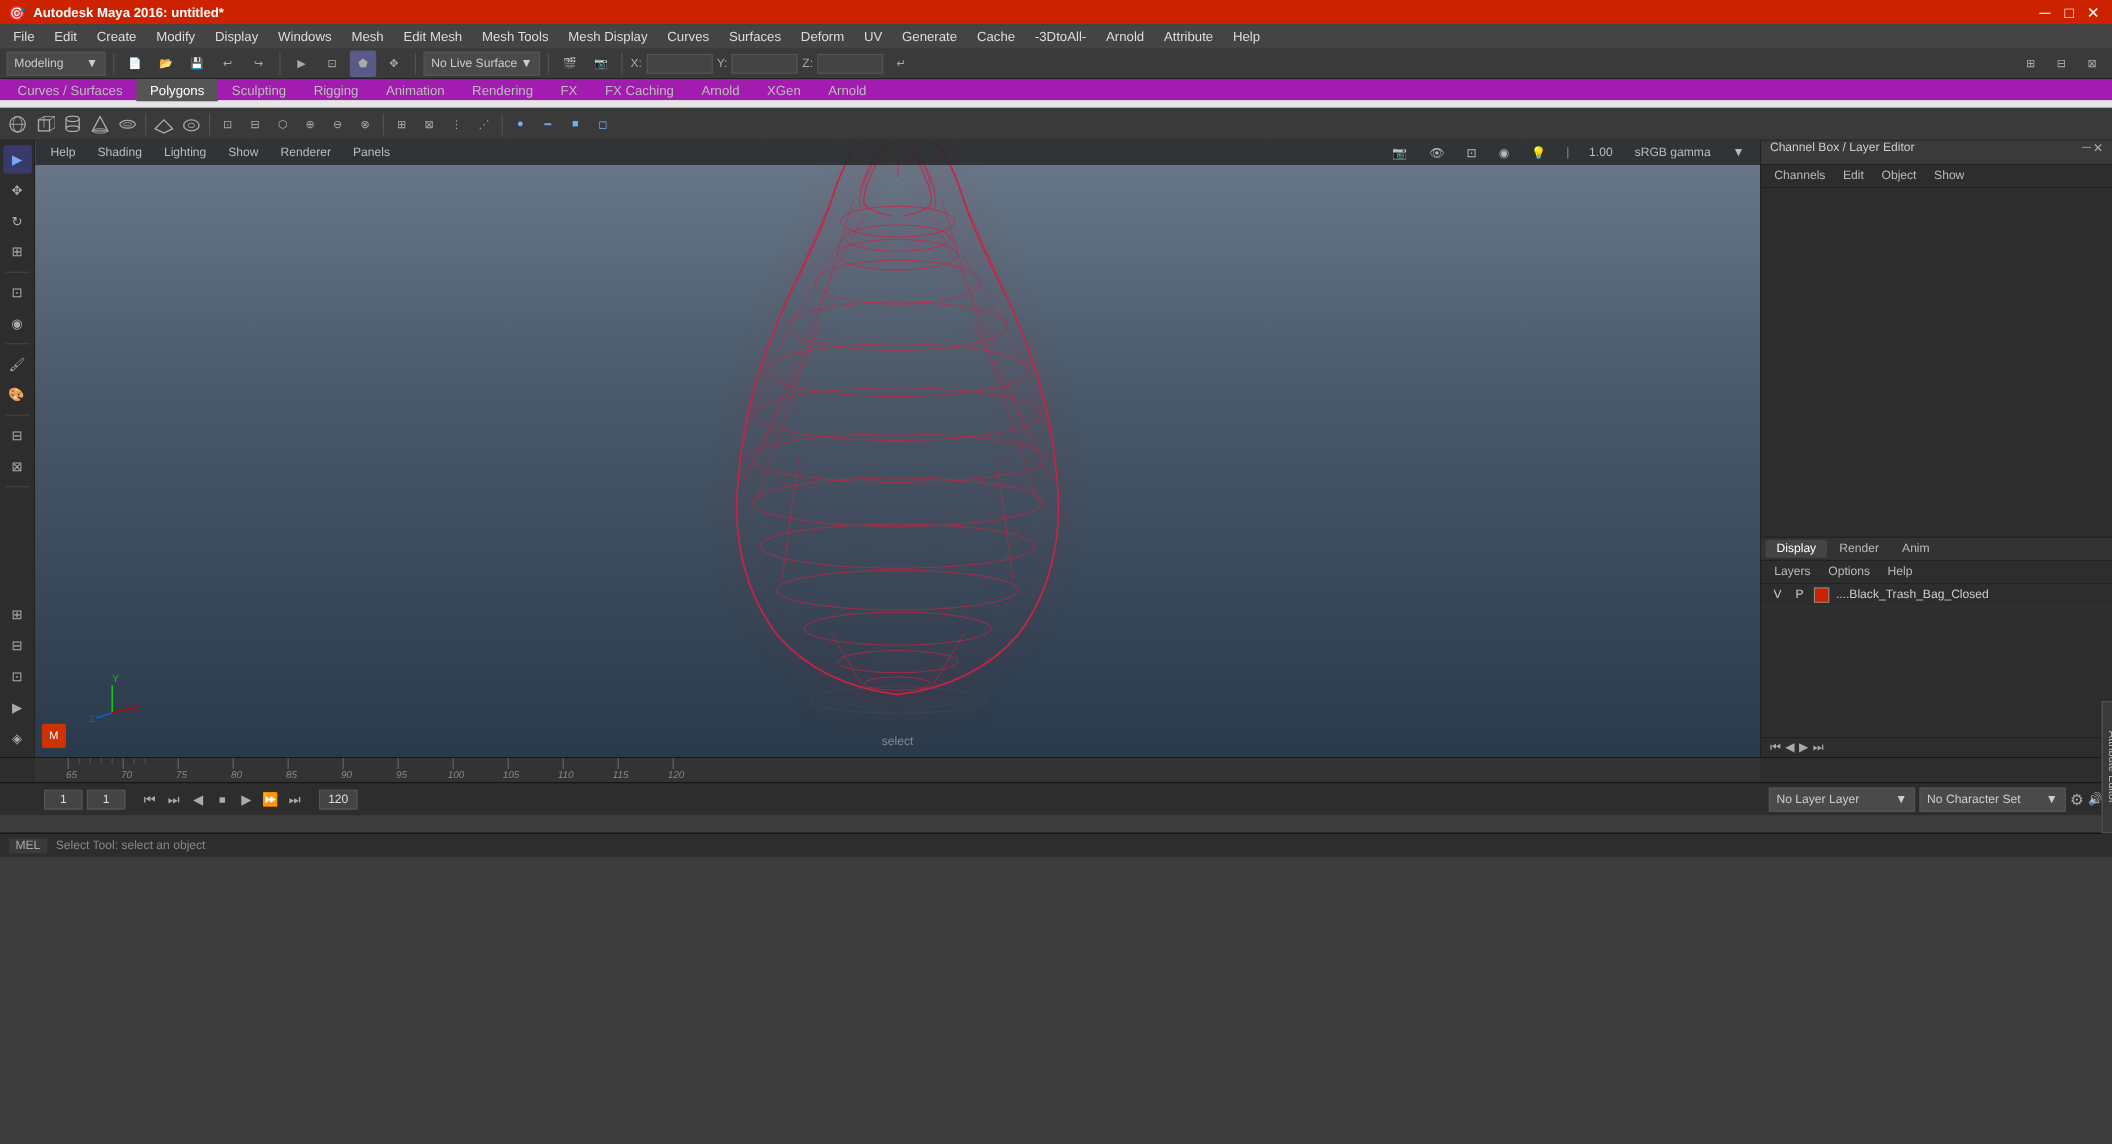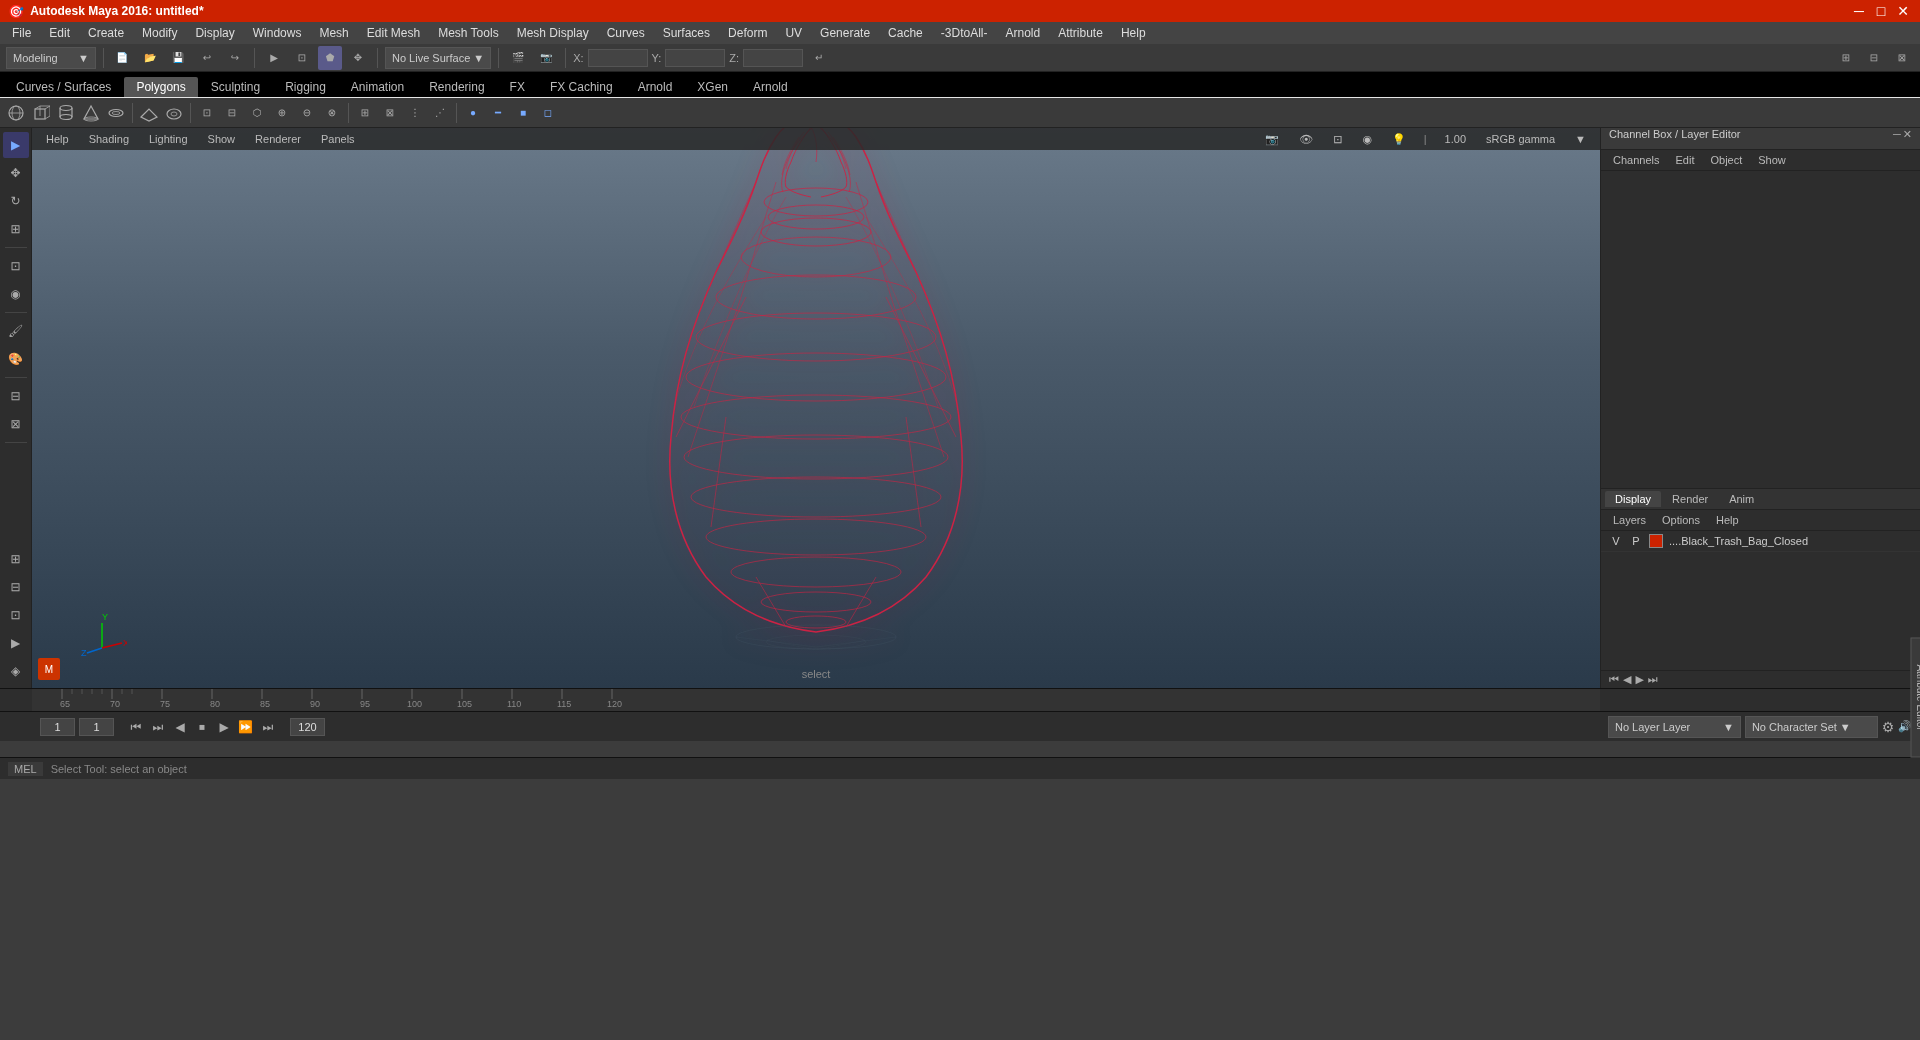--- a/index.html
+++ b/index.html
@@ -20,21 +20,21 @@
     }
     .menu-item { padding: 2px 8px; font-size: 12px; color: #ddd; cursor: pointer; white-space: nowrap; }
 
     
     #toolbar1 {
       width: 100%; height: 28px; background: #3a3a3a; display: flex; align-items: center; padding: 0 4px; gap: 2px; border-bottom: 1px solid #222;
     }
 
     
     #tabs-bar {
-      width: 100%; height: 26px; background: #000000; display: flex; align-items: flex-end; padding: 0 4px; gap: 1px; border-bottom: 1px solid #e5e5e5;
+      width: 100%; height: 26px; background: #a21caf; display: flex; align-items: flex-start; padding: 0 4px; gap: 1px; border-bottom: 7px solid #e5e5e5;
     }
     .tab-item { padding: 3px 12px; font-size: 12px; color: #bbb; cursor: pointer; border-radius: 2px 2px 0 0; }
     .tab-item.active { background: #555; color: #fff; }
 
     
     #toolbar3 {
       width: 100%; height: 30px; background: #3a3a3a; display: flex; align-items: center; padding: 0 4px; gap: 1px; border-bottom: 1px solid #222;
     }
     .tb-btn { width: 24px; height: 24px; display: flex; align-items: center; justify-content: center; cursor: pointer; border-radius: 2px; font-size: 10px; color: #aaa; }
     .tb-separator { width: 1px; height: 20px; background: #555; margin: 0 3px; }
@@ -96,21 +96,21 @@
     .mel-label { background: #3a3a3a; padding: 1px 6px; color: #aaa; cursor: pointer; }
 
     
     .toolbar-btn { height: 22px; padding: 1px 6px; background: #4a4a4a; border: 1px solid #555; color: #ccc; font-size: 11px; cursor: pointer; display: flex; align-items: center; gap: 3px; white-space: nowrap; }
 
     
     #timeline-area {
       width: 100%; background: #2d2d2d;
     }
     #timeline-row {
-      display: flex; width: 100%; height: 22px; background: #333;
+      display: flex; width: 100%; height: 22px; background: #333; font-style: italic;
     }
 
     #playback-row {
       display: flex; width: 100%; height: 30px; align-items: center; background: #2d2d2d;
     }
 
     .range-input { width: 50px; height: 18px; background: #444; border: 1px solid #555; color: #ddd; font-size: 11px; text-align: center; }
 
     
     .bag-svg { filter: drop-shadow(0 0 10px rgba(200,0,50,0.5)); }
@@ -528,21 +528,21 @@
     </div>
     <input class="range-input" value="120" style="width: 35px;">
   </div>
   <div style="width:320px; display:flex; align-items:center; padding:0 8px; gap:4px; font-size:11px;">
 
     <div class="toolbar-btn" style="flex:1; justify-content:space-between;">
       <span>No Layer Layer</span>
       <span>▼</span>
     </div>
 
-    <div class="toolbar-btn" style="flex:1; justify-content:flex-start;">
+    <div class="toolbar-btn" style="flex:1; justify-content:space-between;">
       <span>No Character Set</span>
       <span>▼</span>
     </div>
     <span style="cursor:pointer; color:#aaa; font-size:14px;">⚙</span>
     <span style="cursor:pointer; color:#aaa;">🔊</span>
   </div>
 </div>
 
 <div id="status-bar">
   <span class="mel-label">MEL</span>

